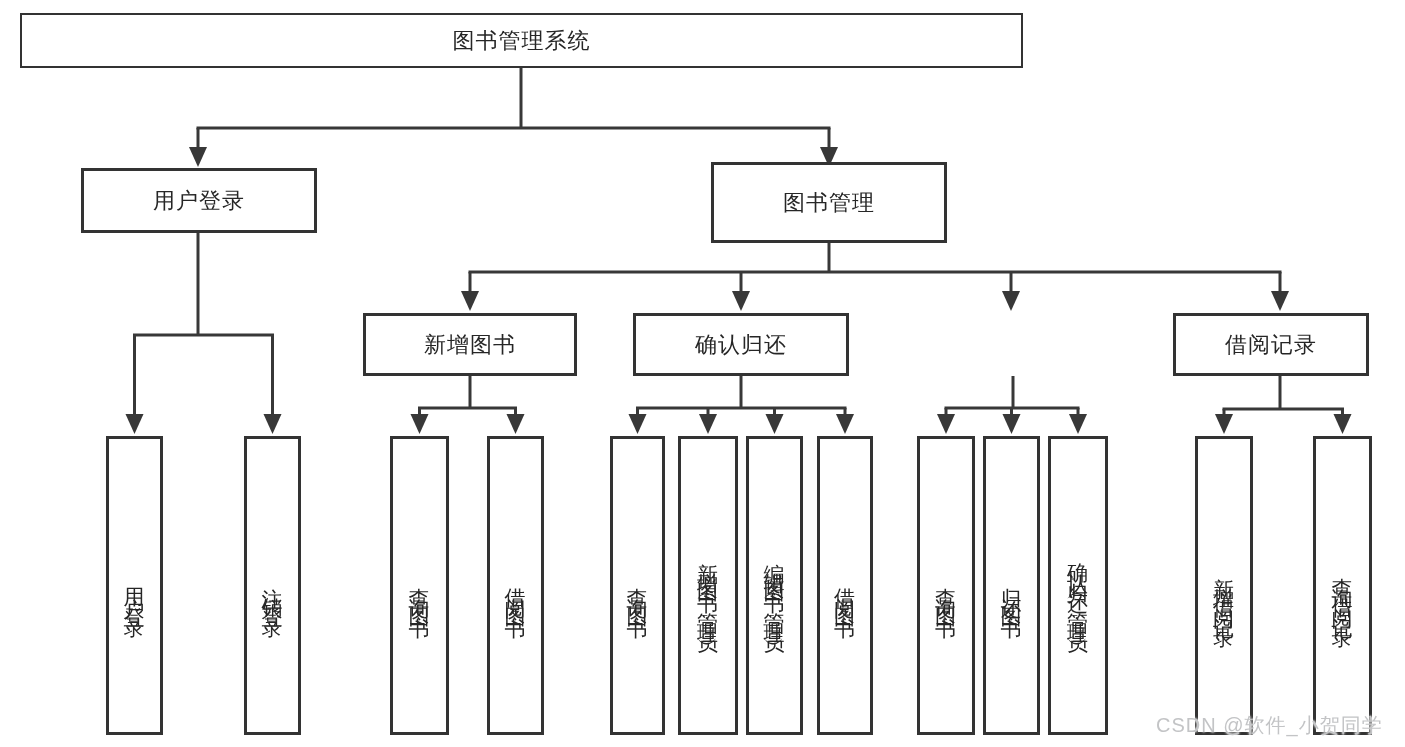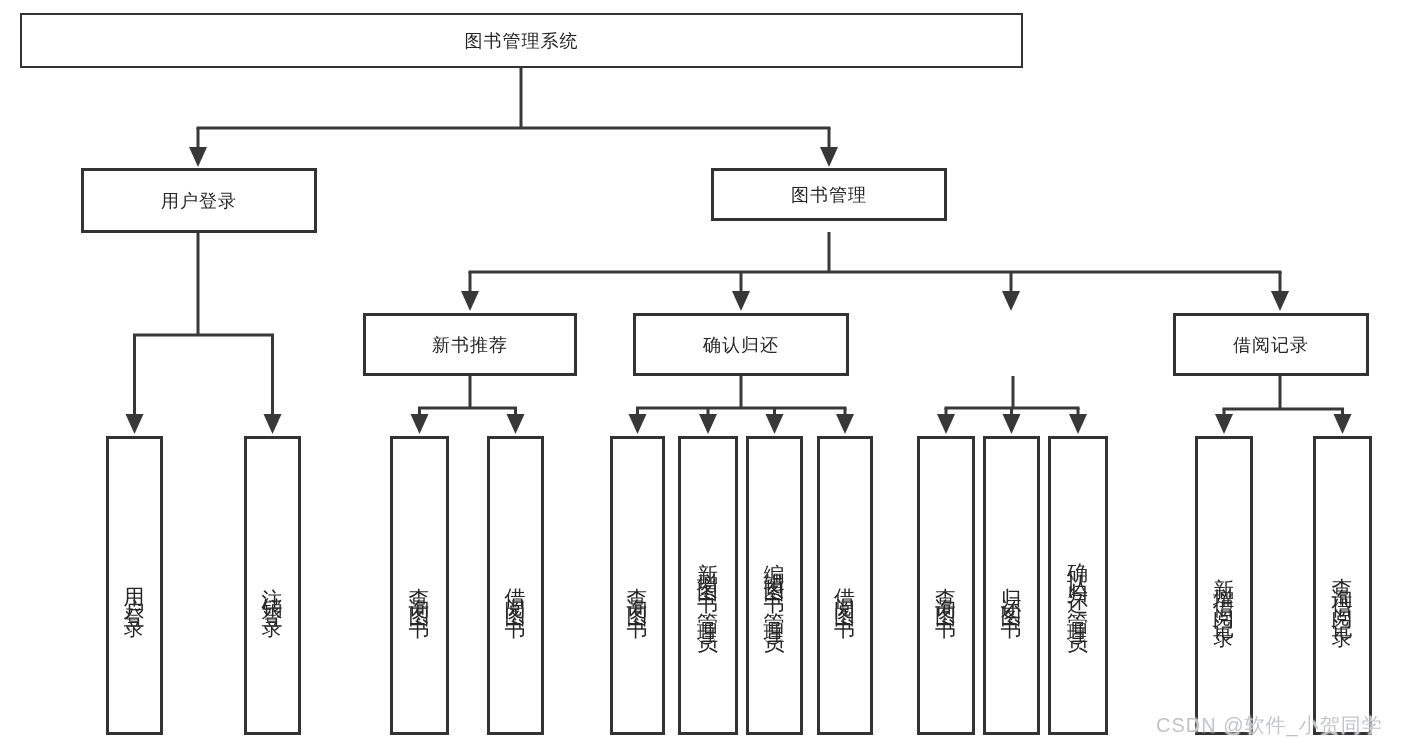--- a/index.html
+++ b/index.html
@@ -1,21 +1,21 @@
 <!DOCTYPE html>
 <html><head>
 <meta charset="utf-8">
 <style>
   html,body{margin:0;padding:0;background:#ffffff;}
   body{font-family:"Liberation Sans","DejaVu Sans",sans-serif;}
   #stage{position:relative;width:1405px;height:747px;background:#ffffff;overflow:hidden;}
   .box{position:absolute;background:#ffffff;border:3px solid #333333;box-sizing:border-box;
        display:flex;align-items:center;justify-content:center;color:#262626;}
   .box.root{border-width:2px;}
-  .box.h span{font-size:18px;letter-spacing:1px;white-space:nowrap;}
+  .box.h span{font-size:22px;letter-spacing:1px;white-space:nowrap;}
   .box.v span{writing-mode:vertical-rl;text-orientation:mixed;font-size:21px;line-height:1;
               letter-spacing:10px;margin-bottom:-10px;}
   #connectors{position:absolute;left:0;top:0;width:1405px;height:747px;}
   #connectors line{stroke:#383838;stroke-width:3;}
   #connectors polygon{fill:#383838;}
   #watermark{position:absolute;left:1156px;top:712px;font-size:20px;color:#c3c4c6;
              letter-spacing:1px;white-space:nowrap;z-index:5;
              text-shadow:0 0 3px #ffffff,0 0 2px #ffffff;}
 </style>
 </head>
@@ -99,26 +99,26 @@
     </g>
   </svg>
 
   <div class="box h root" style="left:20px;top:13px;width:1003px;height:55px">
     <span>图书管理系统</span>
   </div>
 
   <div class="box h" style="left:81px;top:168px;width:236px;height:65px">
     <span>用户登录</span>
   </div>
-  <div class="box h" style="left:711px;top:168px;width:236px;height:53px">
+  <div class="box h" style="left:711px;top:162px;width:236px;height:81px">
     <span>图书管理</span>
   </div>
 
   <div class="box h" style="left:363px;top:313px;width:214px;height:63px">
-    <span>新书推荐</span>
+    <span>新增图书</span>
   </div>
   <div class="box h" style="left:633px;top:313px;width:216px;height:63px">
     <span>确认归还</span>
   </div>
   <div class="box h" style="left:1173px;top:313px;width:196px;height:63px">
     <span>借阅记录</span>
   </div>
 
   <div class="box v" style="left:106px;top:436px;width:57px;height:299px">
     <span>用户登录</span>

